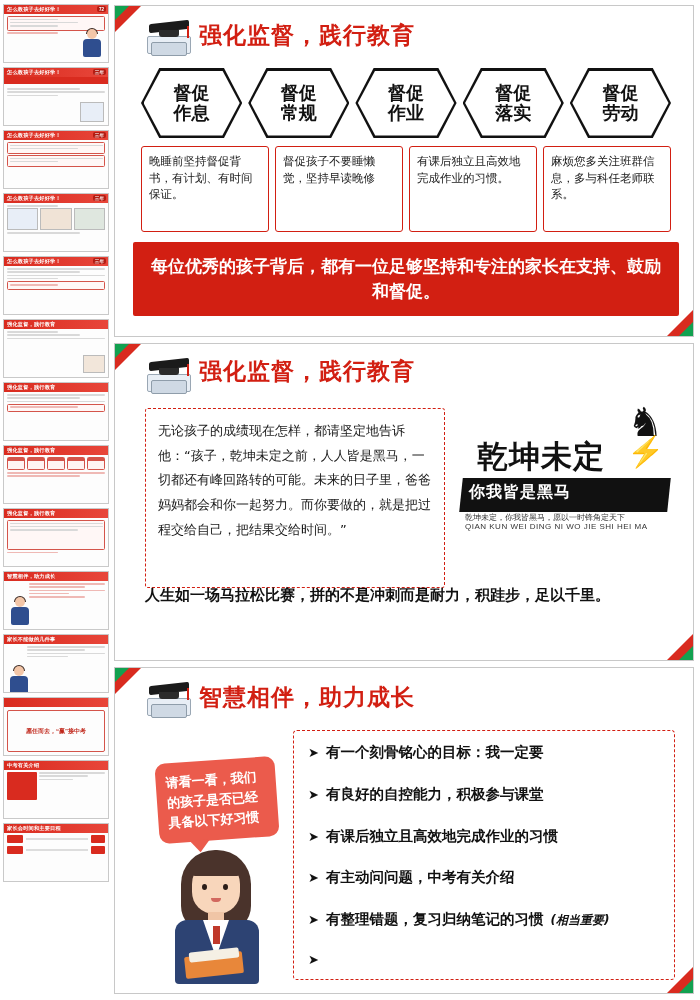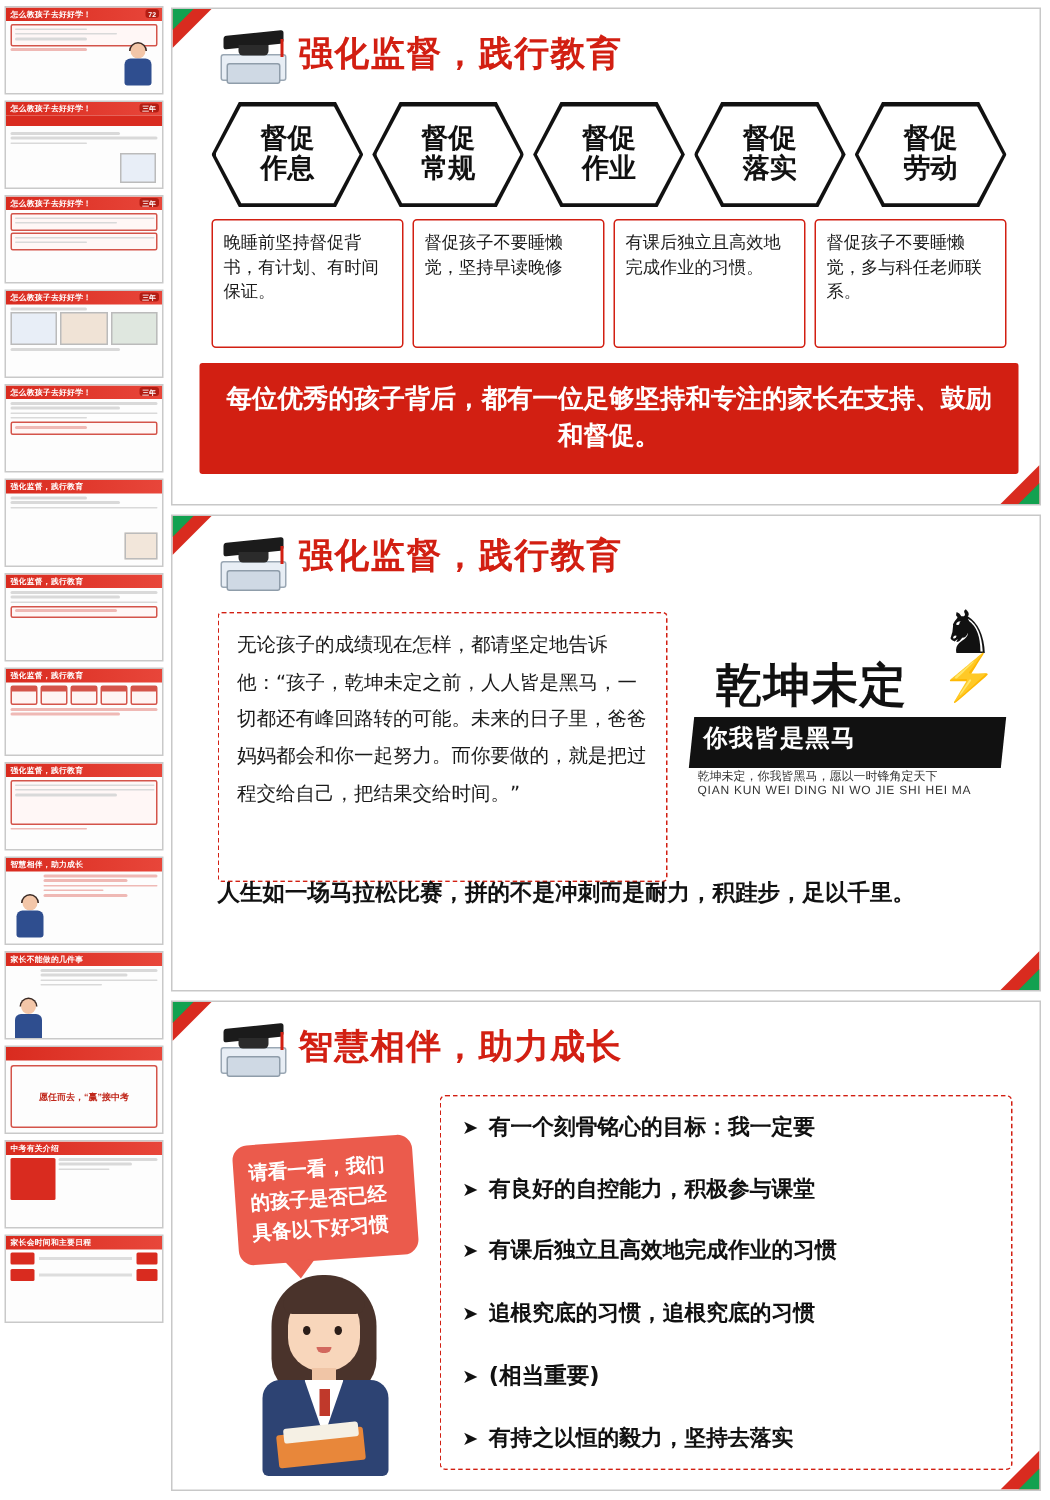--- a/index.html
+++ b/index.html
@@ -232,21 +232,21 @@
     border:1.5px dashed #d21f12; border-radius:4px;
     padding:12px 10px 10px 14px;
     display:flex; flex-direction:column; justify-content:space-between;
   }
   .habit {
     font-size:14.5px; color:#111; font-weight:bold; line-height:1.3;
     font-family:"DejaVu Sans","Liberation Sans",sans-serif;
     display:flex; align-items:baseline; gap:7px;
   }
   .habit .arrow { color:#111; font-size:13px; font-weight:bold; }
-  .habit .note { font-size:15px; font-weight:bold; color:#111; }
+  .habit .note { font-size:12px; font-weight:bold; color:#111;font-style:italic; }
 </style>
 </head>
 <body>
 
 <div id="app">
 
   <div class="rail">
 
     <div class="thumb">
       <div class="tbar"></div>
@@ -519,21 +519,21 @@
           <div class="t1">督促</div>
           <div class="t2">劳动</div>
         </div>
           </div>
       </div>
 
       <div class="card-row">
         <div class="card">晚睡前坚持督促背书，有计划、有时间保证。</div>
         <div class="card">督促孩子不要睡懒觉，坚持早读晚修</div>
         <div class="card">有课后独立且高效地完成作业的习惯。</div>
-        <div class="card">督促孩子不要睡懒觉，多与科任老师联系。</div>
+        <div class="card">麻烦您多关注班群信息，多与科任老师联系。</div>
       </div>
 
       <div class="banner">
         <div class="btext">每位优秀的孩子背后，都有一位足够坚持和专注的家长在支持、鼓励和督促。</div>
       </div>
     </div>
 
     <div class="slide" id="slide2">
       <div class="corner-tl"></div>
       <div class="corner-tl2"></div>
@@ -604,27 +604,27 @@
         <div class="habit">
           <span class="arrow">➤</span>
           <span>有良好的自控能力，积极参与课堂</span>
         </div>
         <div class="habit">
           <span class="arrow">➤</span>
           <span>有课后独立且高效地完成作业的习惯</span>
         </div>
         <div class="habit">
           <span class="arrow">➤</span>
-          <span>追根究底的习惯，追根究底的习惯</span>
+          <span>有主动问问题，中考有关介绍</span>
         </div>
         <div class="habit">
           <span class="arrow">➤</span>
+          <span>有整理错题，复习归纳笔记的习惯</span>
           <span class="note">(相当重要)</span>
         </div>
         <div class="habit">
           <span class="arrow">➤</span>
-          <span>有持之以恒的毅力，坚持去落实</span>
         </div>
       </div>
     </div>
 
   </div>
 </div>
 
 </body></html>

